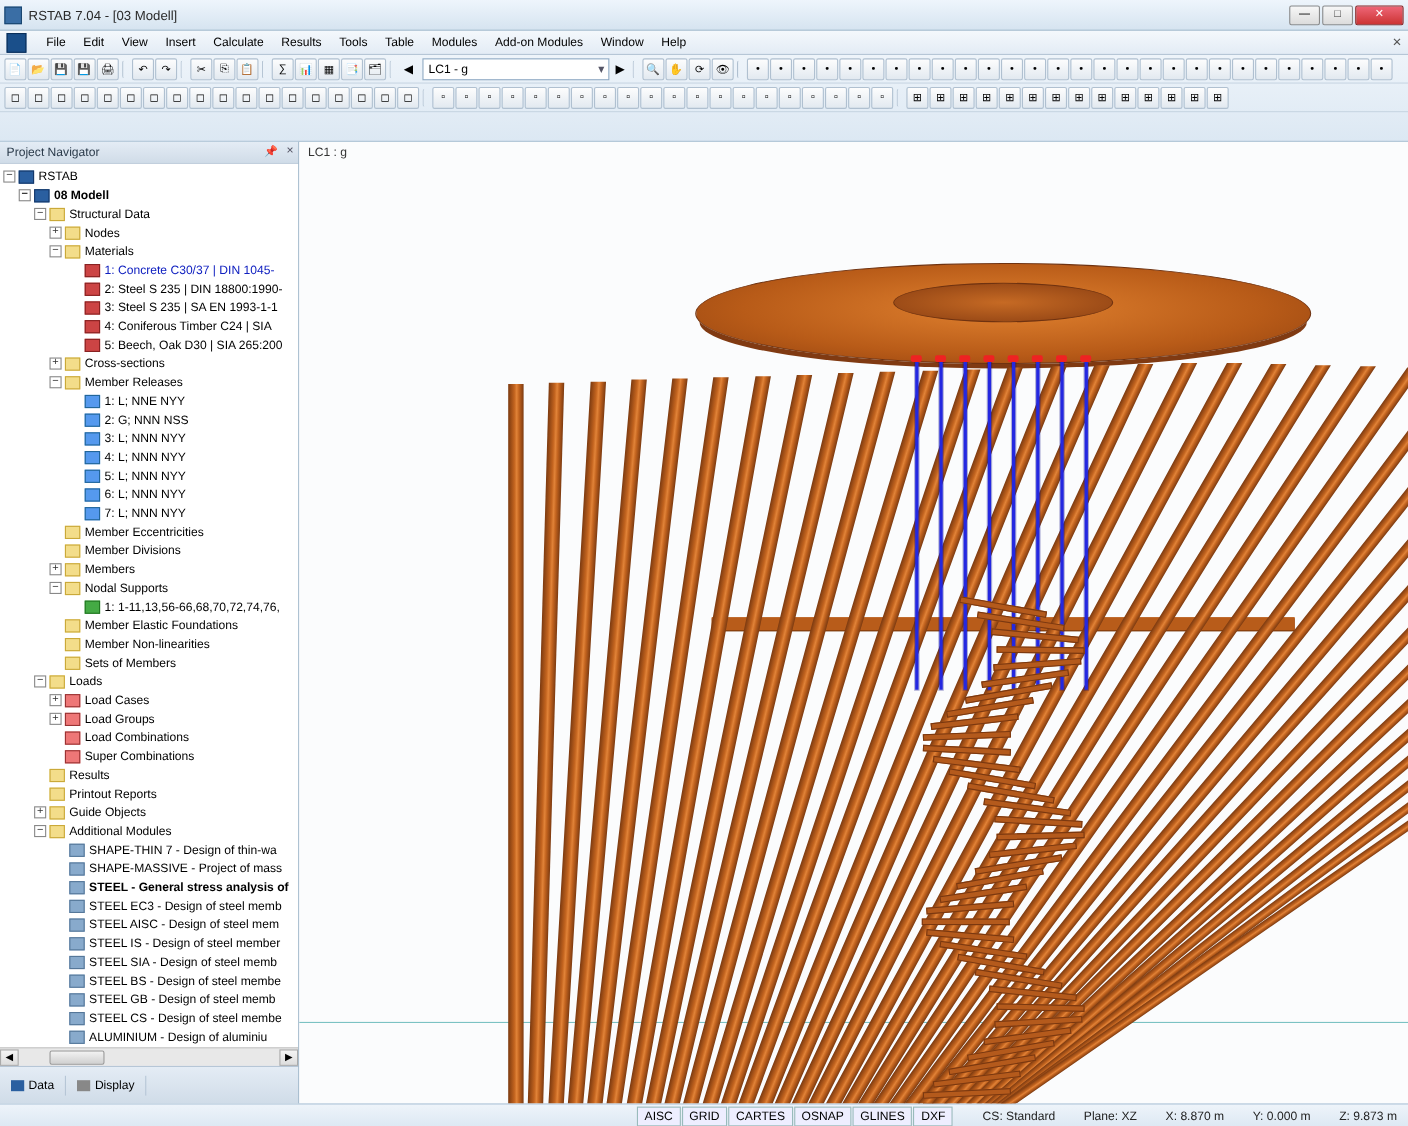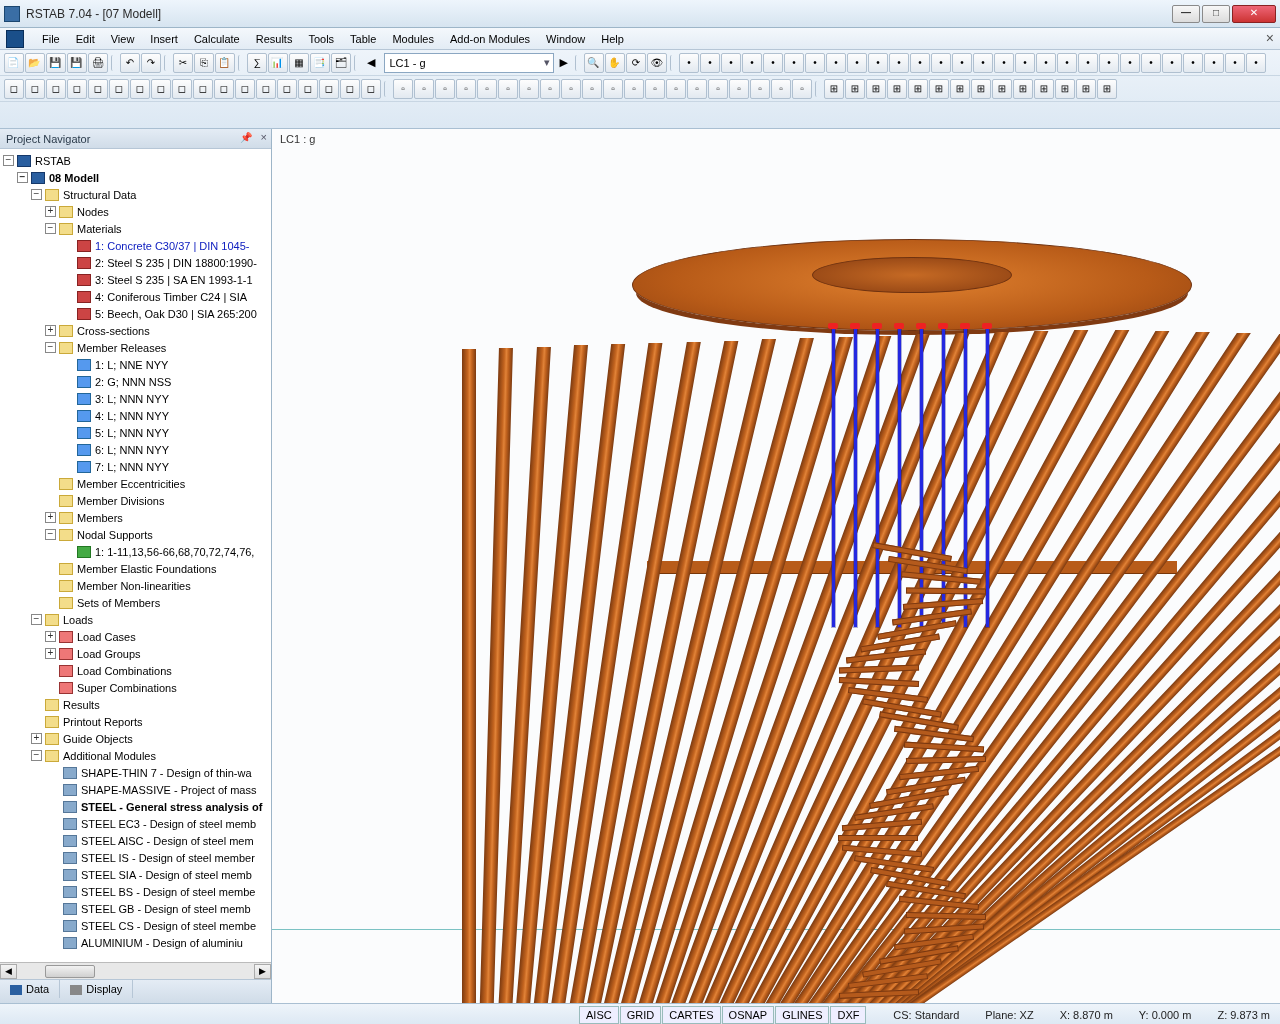--- a/index.html
+++ b/index.html
@@ -47,21 +47,21 @@
 .tree .ic.mat { background:#c44; border-color:#822;}
 .tree .ic.rel { background:#59e; border-color:#269;}
 .tree .ic.sup { background:#4a4; border-color:#272;}
 .tree .ic.load { background:#e77; border-color:#933;}
 .tree .ic.mod { background:#8ac; border-color:#579;}
 .tree .ic.fold { background:#f3dd8a; border-color:#caa939;}
 .scrollbar-h { height:17px; background:#e8e8e8; border-top:1px solid #bbb; display:flex; align-items:center;}
 .scrollbar-h .thumb { width:50px; height:13px; background:linear-gradient(#f2f2f2,#d0d0d0); border:1px solid #999; margin-left:28px; border-radius:2px;}
 .scrollbar-h .arr { width:17px; height:15px; background:linear-gradient(#f4f4f4,#ddd); border:1px solid #aaa; text-align:center; line-height:13px; font-size:9px;}
 .scrollbar-h .arr.r { margin-left:auto;}
-.navtabs { height:24px; background:linear-gradient(#e4ecf5,#d0dce8); display:flex; align-items:flex-start; border-top:1px solid #b6c6d6;}
+.navtabs { height:34px; background:linear-gradient(#e4ecf5,#d0dce8); display:flex; align-items:center; border-top:1px solid #b6c6d6;}
 .navtab { padding:3px 10px; border-right:1px solid #b6c6d6;}
 .navtab .ic2 { width:12px; height:10px; display:inline-block; background:#2a5fa0; margin-right:4px; vertical-align:middle;}
 .navtab.display .ic2 { background:#888;}
 
 
 .viewport { flex:1; background:#fbfcfd; position:relative; overflow:hidden; }
 .vp-label { position:absolute; top:4px; left:8px; font-size:11px; color:#333; z-index:5;}
 .model { position:absolute; inset:0; }
 .ground { position:absolute; left:0; right:0; top:800px; height:1px; background:#4aa; opacity:.7;}
 
@@ -82,21 +82,21 @@
 .statusbar { height:22px; background:linear-gradient(#eef4fa,#dce8f3); border-top:1px solid #a9bfd2; display:flex; align-items:center; font-size:11px;}
 .stat-btn { padding:2px 6px; border:1px solid #9bb; background:#eef; margin-left:1px; height:18px; line-height:13px;}
 .stat-right { margin-left:auto; display:flex; gap:26px; padding-right:10px; color:#222;}
 .stat-left { display:flex; padding-left:578px;}
 </style>
 </head>
 <body>
 
 <div class="titlebar">
   <div class="icon"></div>
-  <div class="title">RSTAB 7.04 - [07 Modell]</div>
+  <div class="title">RSTAB 7.04 - [03 Modell]</div>
   <div class="winbtns">
     <div class="winbtn min">—</div>
     <div class="winbtn">□</div>
     <div class="winbtn close">✕</div>
   </div>
 </div>
 
 <div class="menubar">
   <div class="logo"></div>
   <div class="item"><span>File</span></div>

